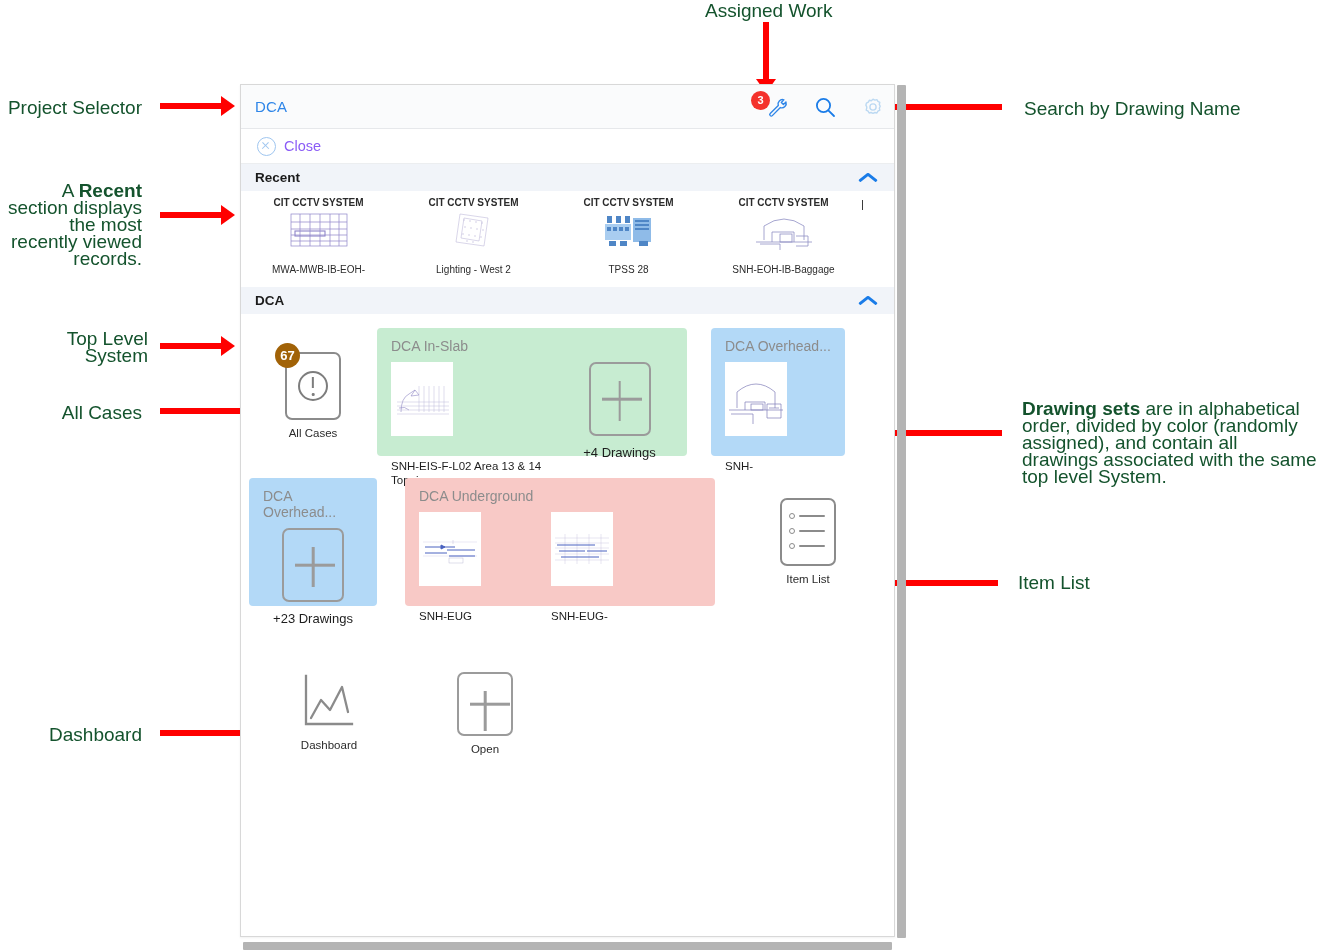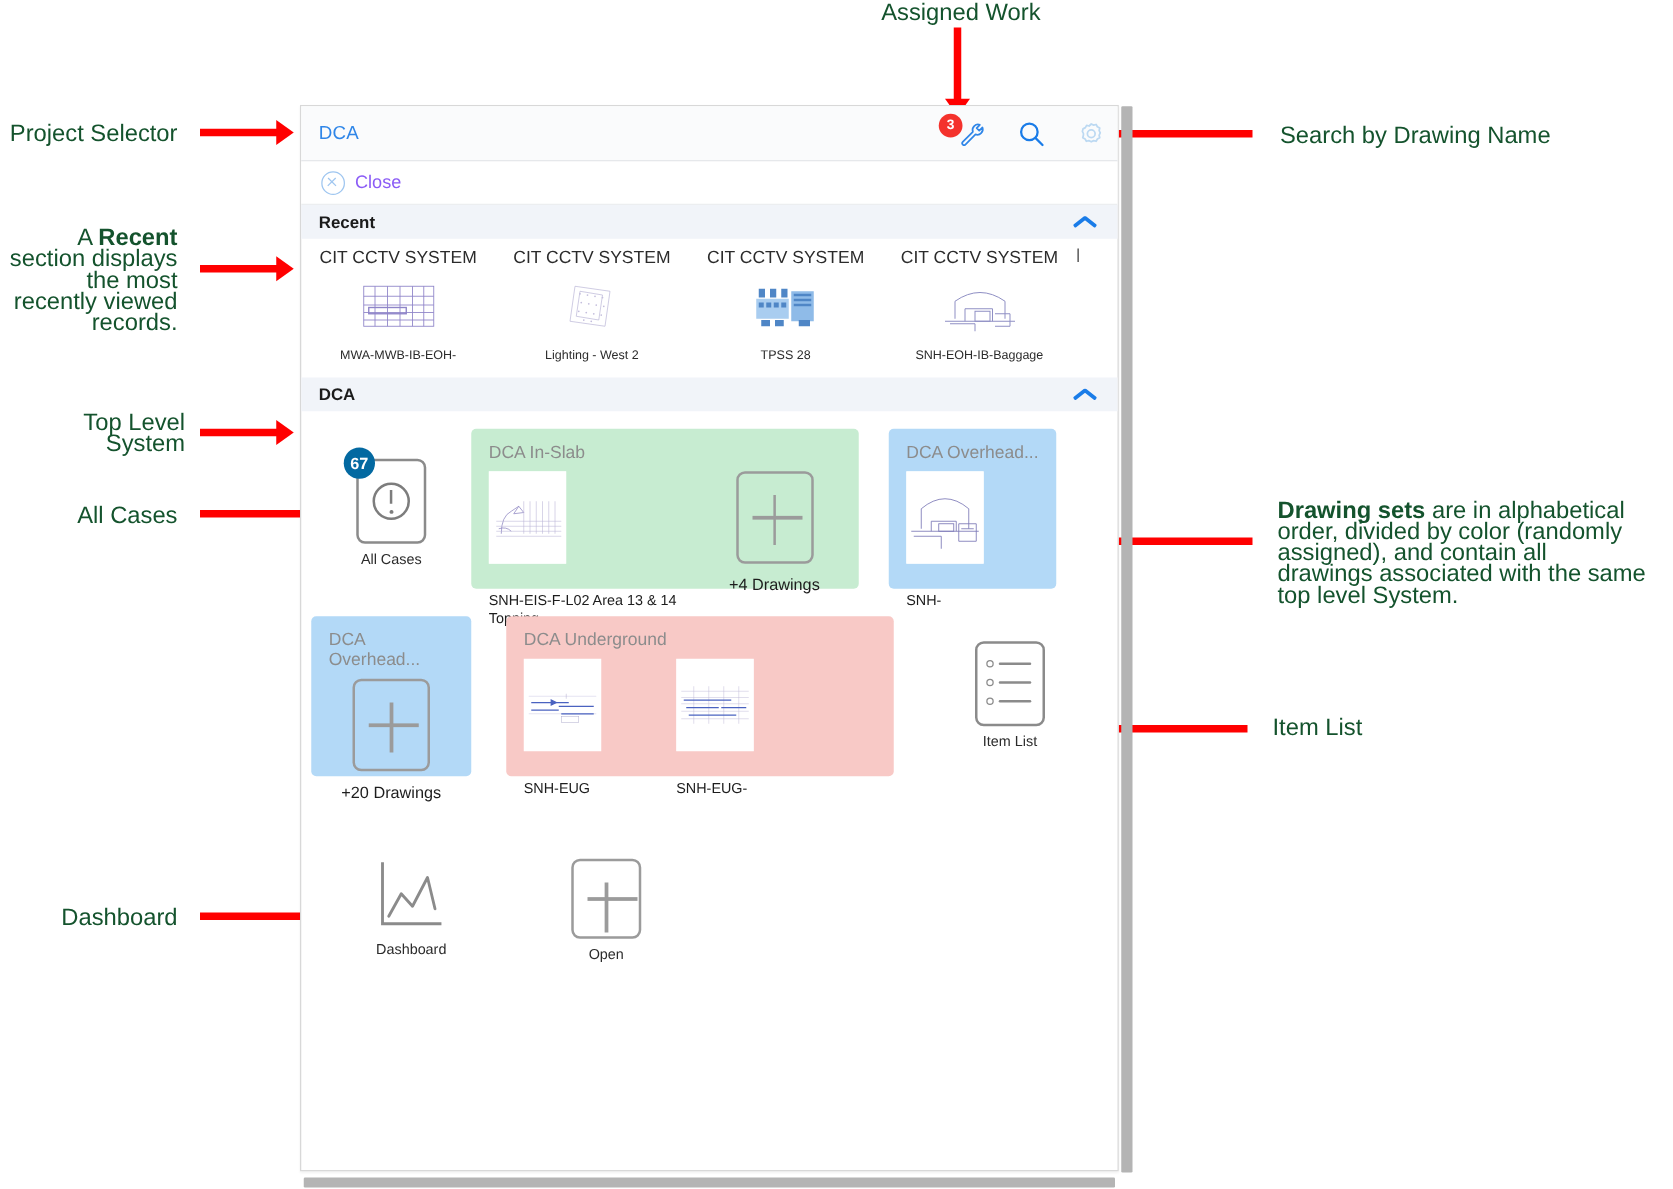--- a/index.html
+++ b/index.html
@@ -57,36 +57,36 @@
             padding:0 14px;box-sizing:border-box;justify-content:space-between;}
   .sec-title{font-size:13.5px;font-weight:bold;color:#1b1b1b;}
   .chev{width:22px;height:13px;position:relative;}
   .chev:before,.chev:after{content:"";position:absolute;top:5px;width:12px;height:3.2px;background:#1a7ce8;border-radius:1px;}
   .chev:before{left:0;transform:rotate(-38deg);}
   .chev:after{left:8px;transform:rotate(38deg);}
 
   
   .recent-strip{display:flex;padding:6px 0 6px 0;}
   .recent-item{width:155px;flex:0 0 155px;display:flex;flex-direction:column;align-items:center;}
-  .recent-sys{font-size:14px;color:#2b2b2b;margin-bottom:10px;white-space:nowrap;}
+  .recent-sys{font-size:10px;color:#2b2b2b;margin-bottom:0;white-space:nowrap;font-weight:bold;}
   .recent-thumb{width:68px;height:46px;display:flex;align-items:center;justify-content:center;overflow:hidden;}
   .recent-name{font-size:10px;color:#2b2b2b;margin-top:10px;white-space:nowrap;}
   .recent-cut{flex:0 0 16px;font-size:11.5px;color:#2b2b2b;padding-top:1px;}
 
   
   .dca-body{padding:14px 0 0 0;}
   .row{display:flex;align-items:flex-start;padding-left:8px;}
 
   
   .tile{width:128px;display:flex;flex-direction:column;align-items:center;}
   .tile-label{font-size:11.5px;color:#2b2b2b;margin-top:7px;}
 
   .doc-ico{width:52px;height:64px;border:2.6px solid #8b8b8b;border-radius:7px;position:relative;background:#fff;}
   .cases-badge{position:absolute;left:-12px;top:-11px;width:25px;height:25px;border-radius:50%;
-     background:#0369a1;color:#fff;font-size:13px;line-height:25px;text-align:center;font-weight:bold;z-index:3;}
+     background:#a16207;color:#fff;font-size:13px;line-height:25px;text-align:center;font-weight:bold;z-index:3;}
   .excl{position:absolute;left:50%;top:50%;transform:translate(-50%,-50%);
      width:26px;height:26px;border:2.3px solid #7d7d7d;border-radius:50%;}
   .excl:before{content:"";position:absolute;left:50%;transform:translateX(-50%);top:4px;width:2.3px;height:11px;background:#7d7d7d;}
   .excl:after{content:"";position:absolute;left:50%;transform:translateX(-50%);bottom:3.5px;width:2.6px;height:2.6px;border-radius:50%;background:#7d7d7d;}
 
   
   .set-card{border-radius:4px;padding:10px 14px 14px 14px;box-sizing:border-box;}
   .set-title{font-size:14px;color:#8c8c8c;margin-bottom:8px;}
   .set-items{display:flex;}
   .set-item{display:flex;flex-direction:column;align-items:flex-start;}
@@ -361,29 +361,29 @@
 
     </div>
 
     <div class="row" style="margin-top:22px;padding-left:8px;">
 
       <div class="set-card" style="background:#b3d9f7;width:128px;height:128px;">
         <div class="set-title">DCA Overhead...</div>
         <div class="set-items" style="justify-content:center;">
           <div class="set-item" style="align-items:center;width:100%;">
             <div class="plus-box"></div>
-            <div class="plus-label">+20 Drawings</div>
+            <div class="plus-label">+23 Drawings</div>
           </div>
         </div>
       </div>
 
       <div class="set-card" style="background:#f8c9c6;width:310px;height:128px;margin-left:28px;">
         <div class="set-title">DCA Underground</div>
         <div class="set-items">
-          <div class="set-item" style="width:122px;">
+          <div class="set-item" style="width:132px;">
             <div class="set-thumb">
               <svg width="62" height="74" viewBox="0 0 62 74">
                 <rect width="62" height="74" fill="#fff"></rect>
                 <g stroke="#c9c6e2" stroke-width="0.4" fill="none">
                   <line x1="4" y1="30" x2="58" y2="30"></line>
                     <line x1="4" y1="44" x2="58" y2="44"></line>
                 </g>
                 <g stroke="#4a62c0" stroke-width="1" fill="none">
                   <line x1="6" y1="35" x2="36" y2="35"></line>
                   <line x1="6" y1="41" x2="28" y2="41"></line>

